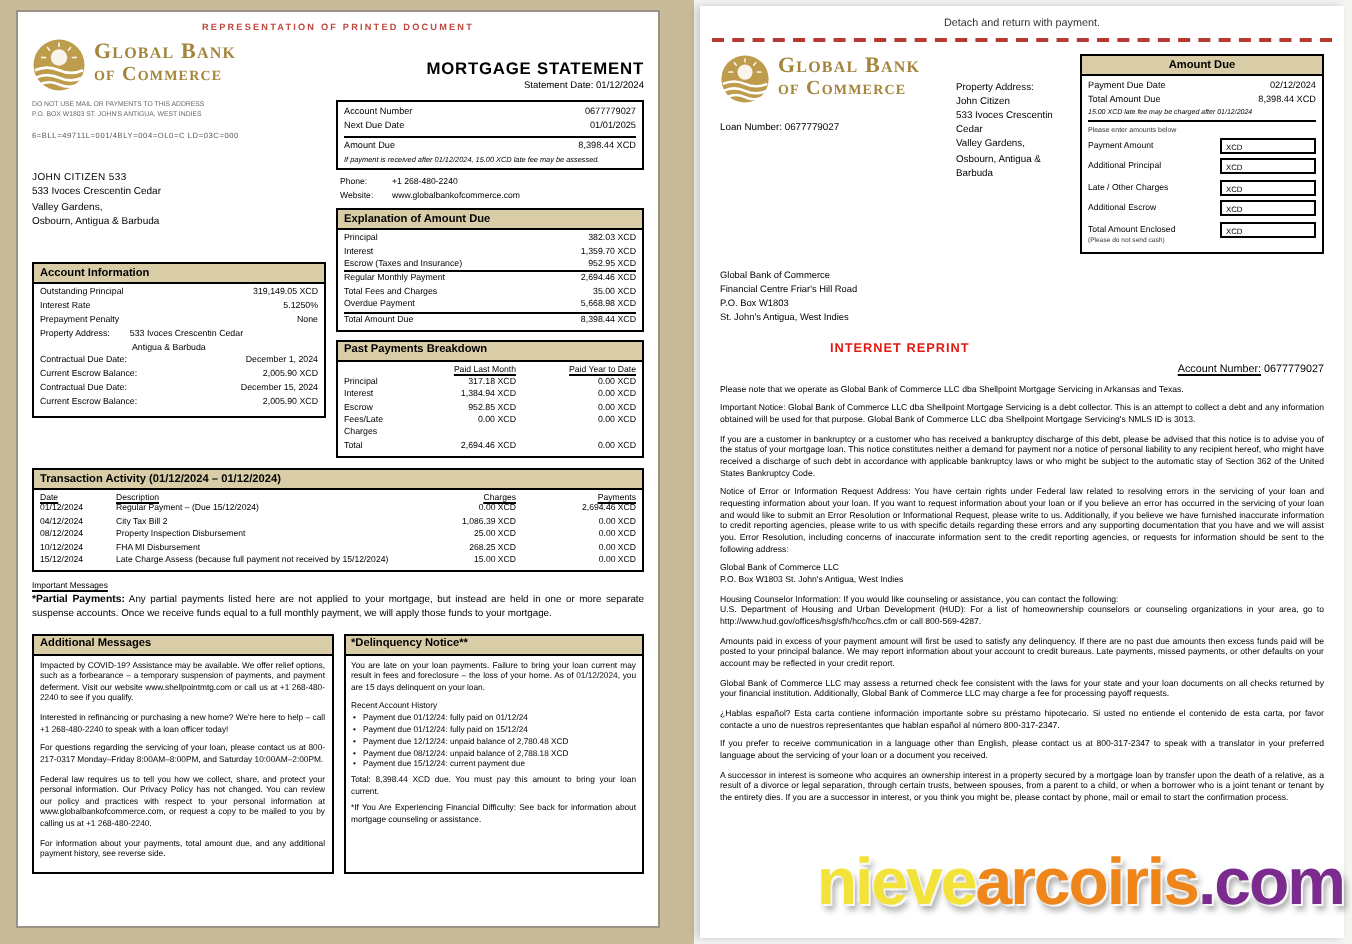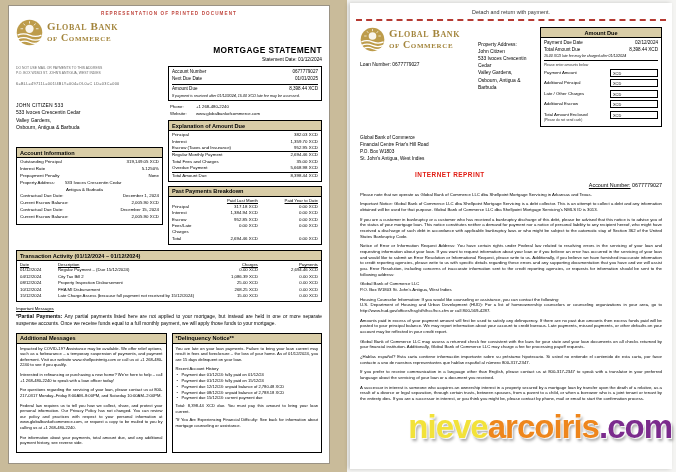--- a/index.html
+++ b/index.html
@@ -17,21 +17,21 @@
   
   .logo-row { display:flex; align-items:center; gap:4px; }
   .logo-name { font-family:"Liberation Serif", serif; font-variant:small-caps; color:#a3853c; font-weight:bold; line-height:1.05; }
   .logo-name .l1 { font-size:11px; letter-spacing:.6px; }
   .logo-name .l2 { font-size:10px; letter-spacing:.6px; }
 
   
   .rep-notice { text-align:center; font-size:4.6px; letter-spacing:1.1px; color:#c04840; font-weight:bold; margin-bottom:3px; }
   .lp-head { display:flex; justify-content:space-between; align-items:flex-start; margin-bottom:4px; }
   .lp-title { text-align:right; }
-  .lp-title .t { font-size:8.4px; font-weight:bold; letter-spacing:.4px; margin-top:26px; }
+  .lp-title .t { font-size:8.4px; font-weight:bold; letter-spacing:.4px; margin-top:10px; }
   .lp-title .d { font-size:4.8px; margin-top:2px; }
   .lp-cols { display:flex; gap:5px; }
   .lp-col-l { width:147px; flex:none; }
   .lp-col-r { flex:1; }
   .mail-tiny { font-size:3.4px; color:#6a6a6a; line-height:1.5; }
   .barcode-line { font-size:3.8px; color:#555; margin-top:6px; letter-spacing:.3px; }
   .recipient { font-size:5px; line-height:1.45; margin-top:16px; }
   .recipient .nm { letter-spacing:.2px; }
 
   .acct-info { margin-top:16px; border:1px solid #000; }
@@ -103,21 +103,21 @@
   .reprint { color:#e11b12; font-weight:bold; font-size:6.4px; letter-spacing:.5px; margin:8px 0 0 55px; }
   .acct-line { text-align:right; font-size:5.4px; margin-top:4px; }
   .acct-line .u { text-decoration:underline; }
   .rp-body { margin-top:4px; }
   .rp-body p { font-size:4.3px; line-height:1.32; text-align:justify; margin-bottom:4px; }
   .rp-body p.addr { margin-bottom:0; text-align:left; }
   .rp-body p.addr2 { margin-bottom:4px; text-align:left; }
   .rp-body p.tight { margin-bottom:0; }
 
   
-  .watermark { position:absolute; right:4px; bottom:26px; font-size:33px; font-weight:bold; letter-spacing:-1px; white-space:nowrap;
+  .watermark { position:absolute; right:4px; bottom:12px; font-size:33px; font-weight:bold; letter-spacing:-1px; white-space:nowrap;
     text-shadow:1px 1px 0 rgba(255,255,255,.85), -1px -1px 0 rgba(255,255,255,.6), 2px 3px 3px rgba(0,0,0,.35); }
 </style>
 </head>
 <body>
 
 <div class="canvas">
   <div class="mat-left"></div>
 
   <div class="page page-left">
     <div class="rep-notice">REPRESENTATION OF PRINTED DOCUMENT</div>

